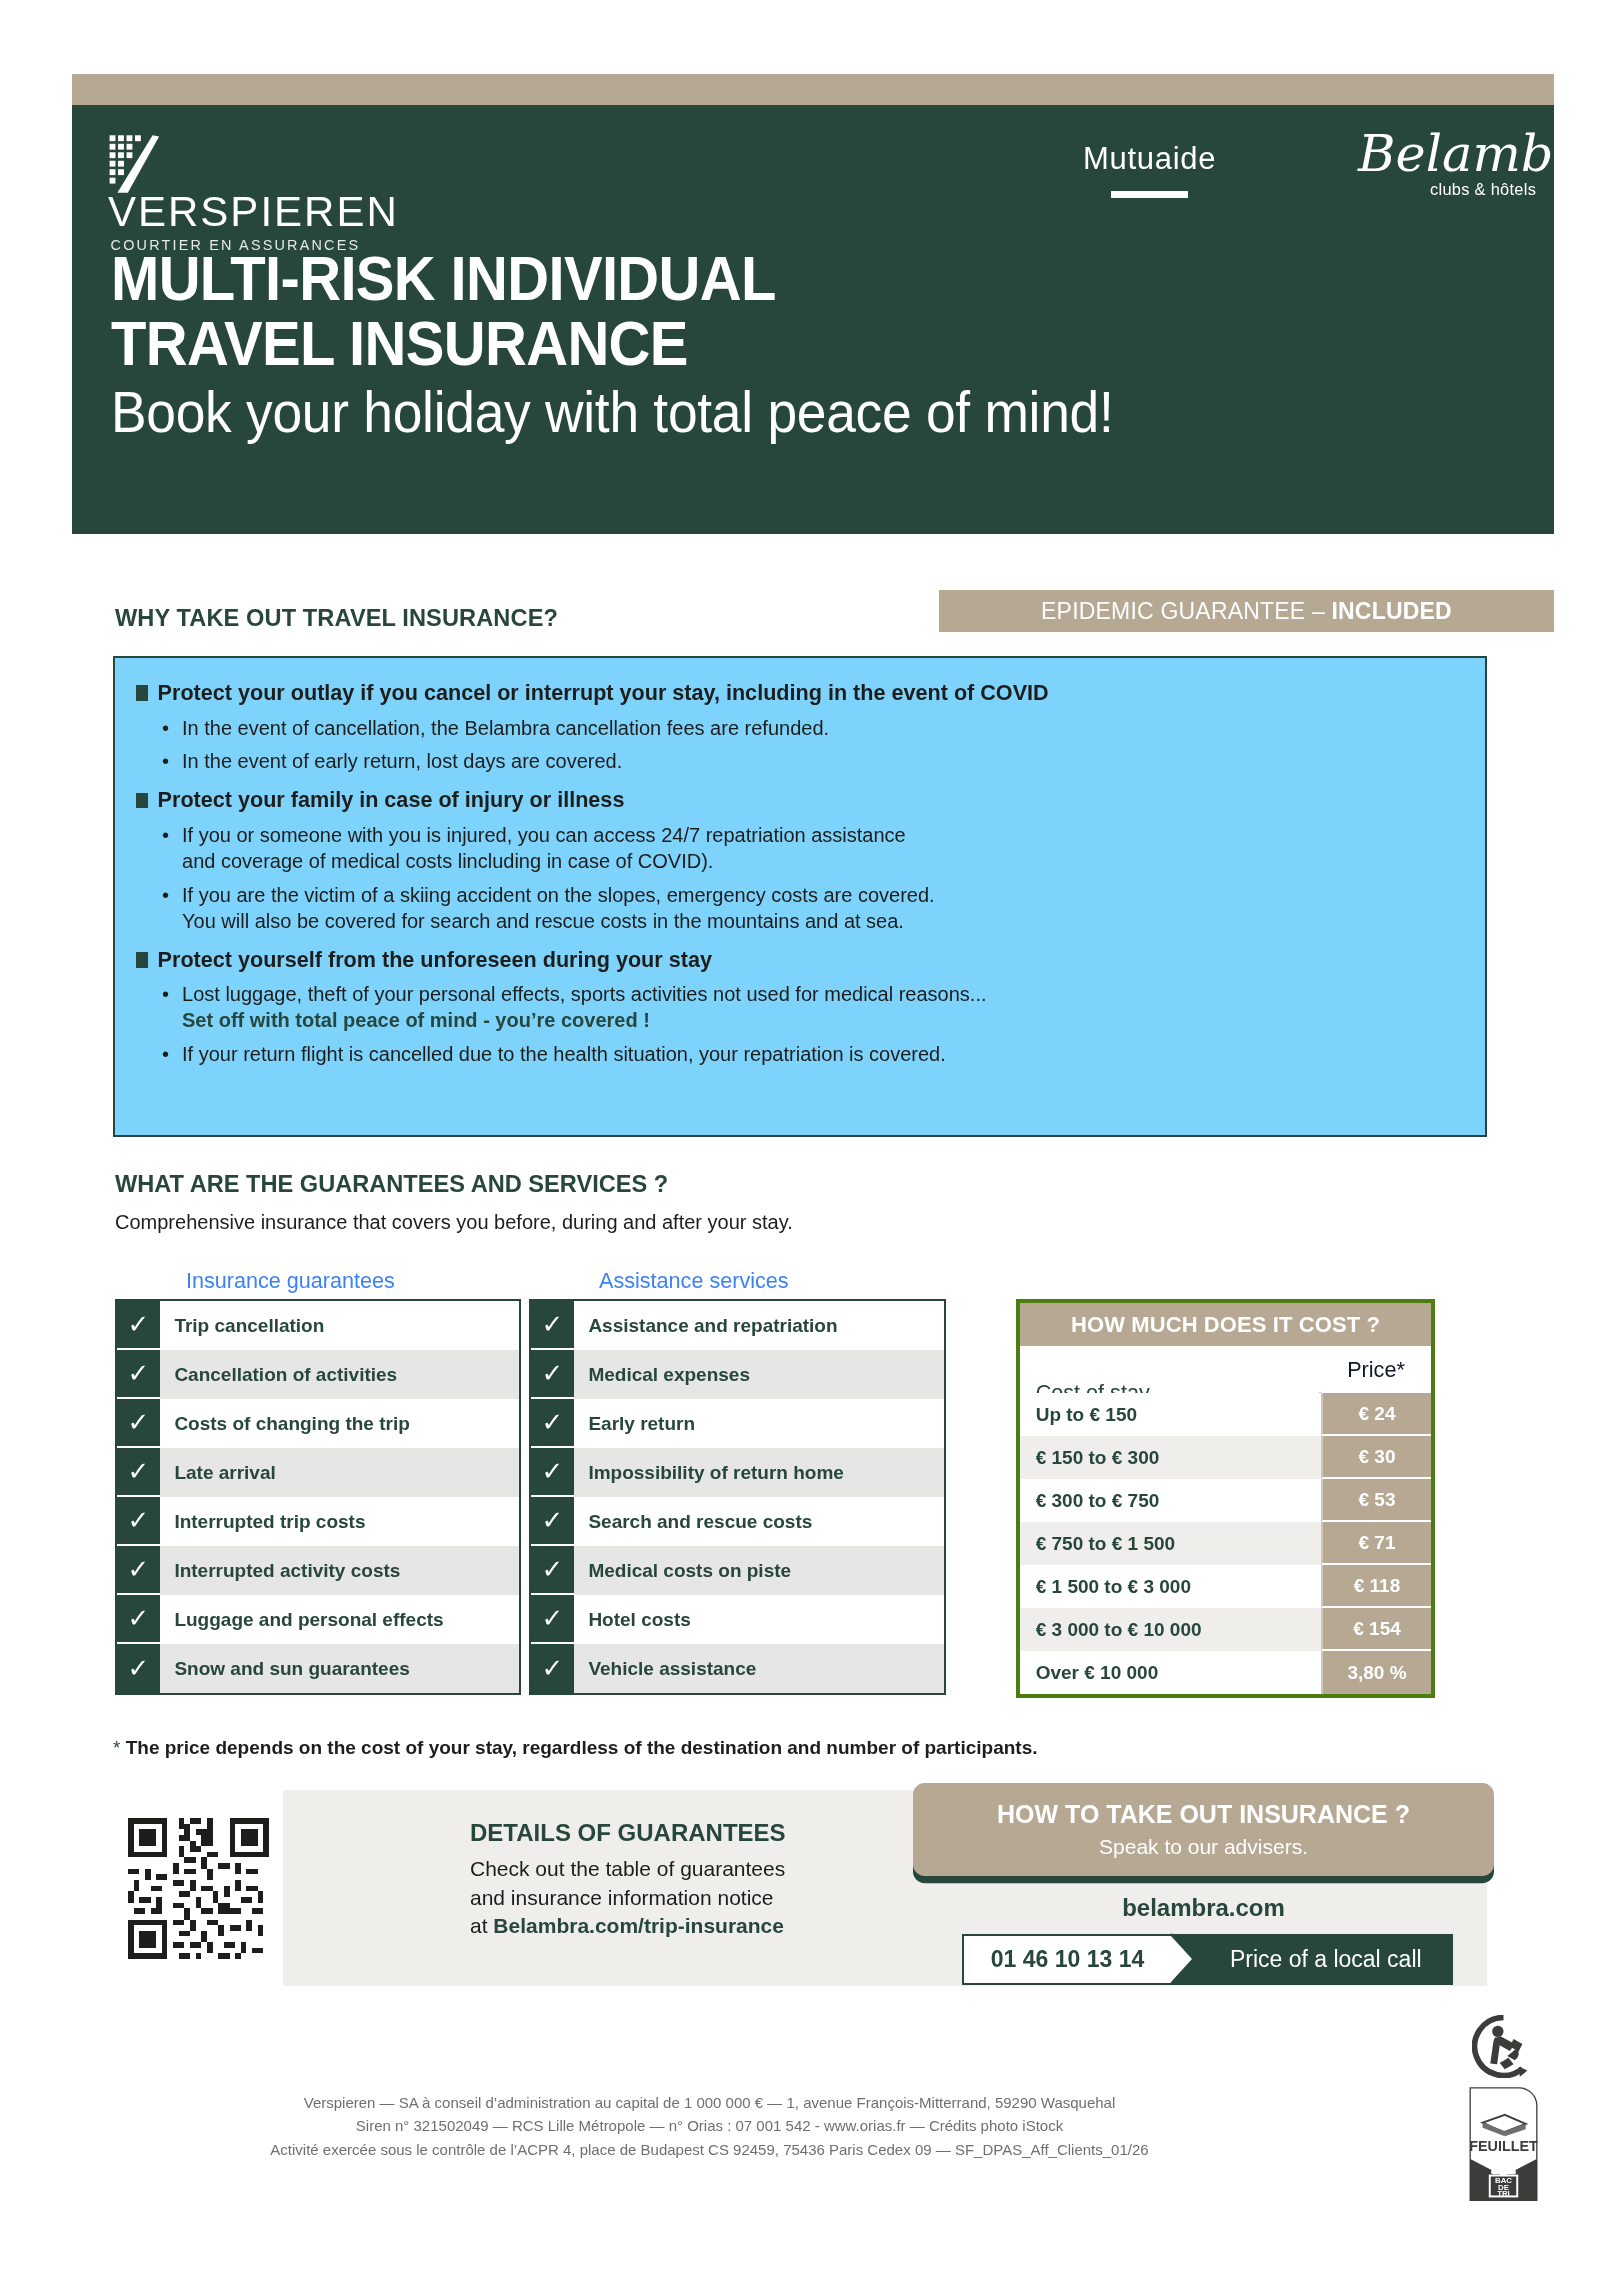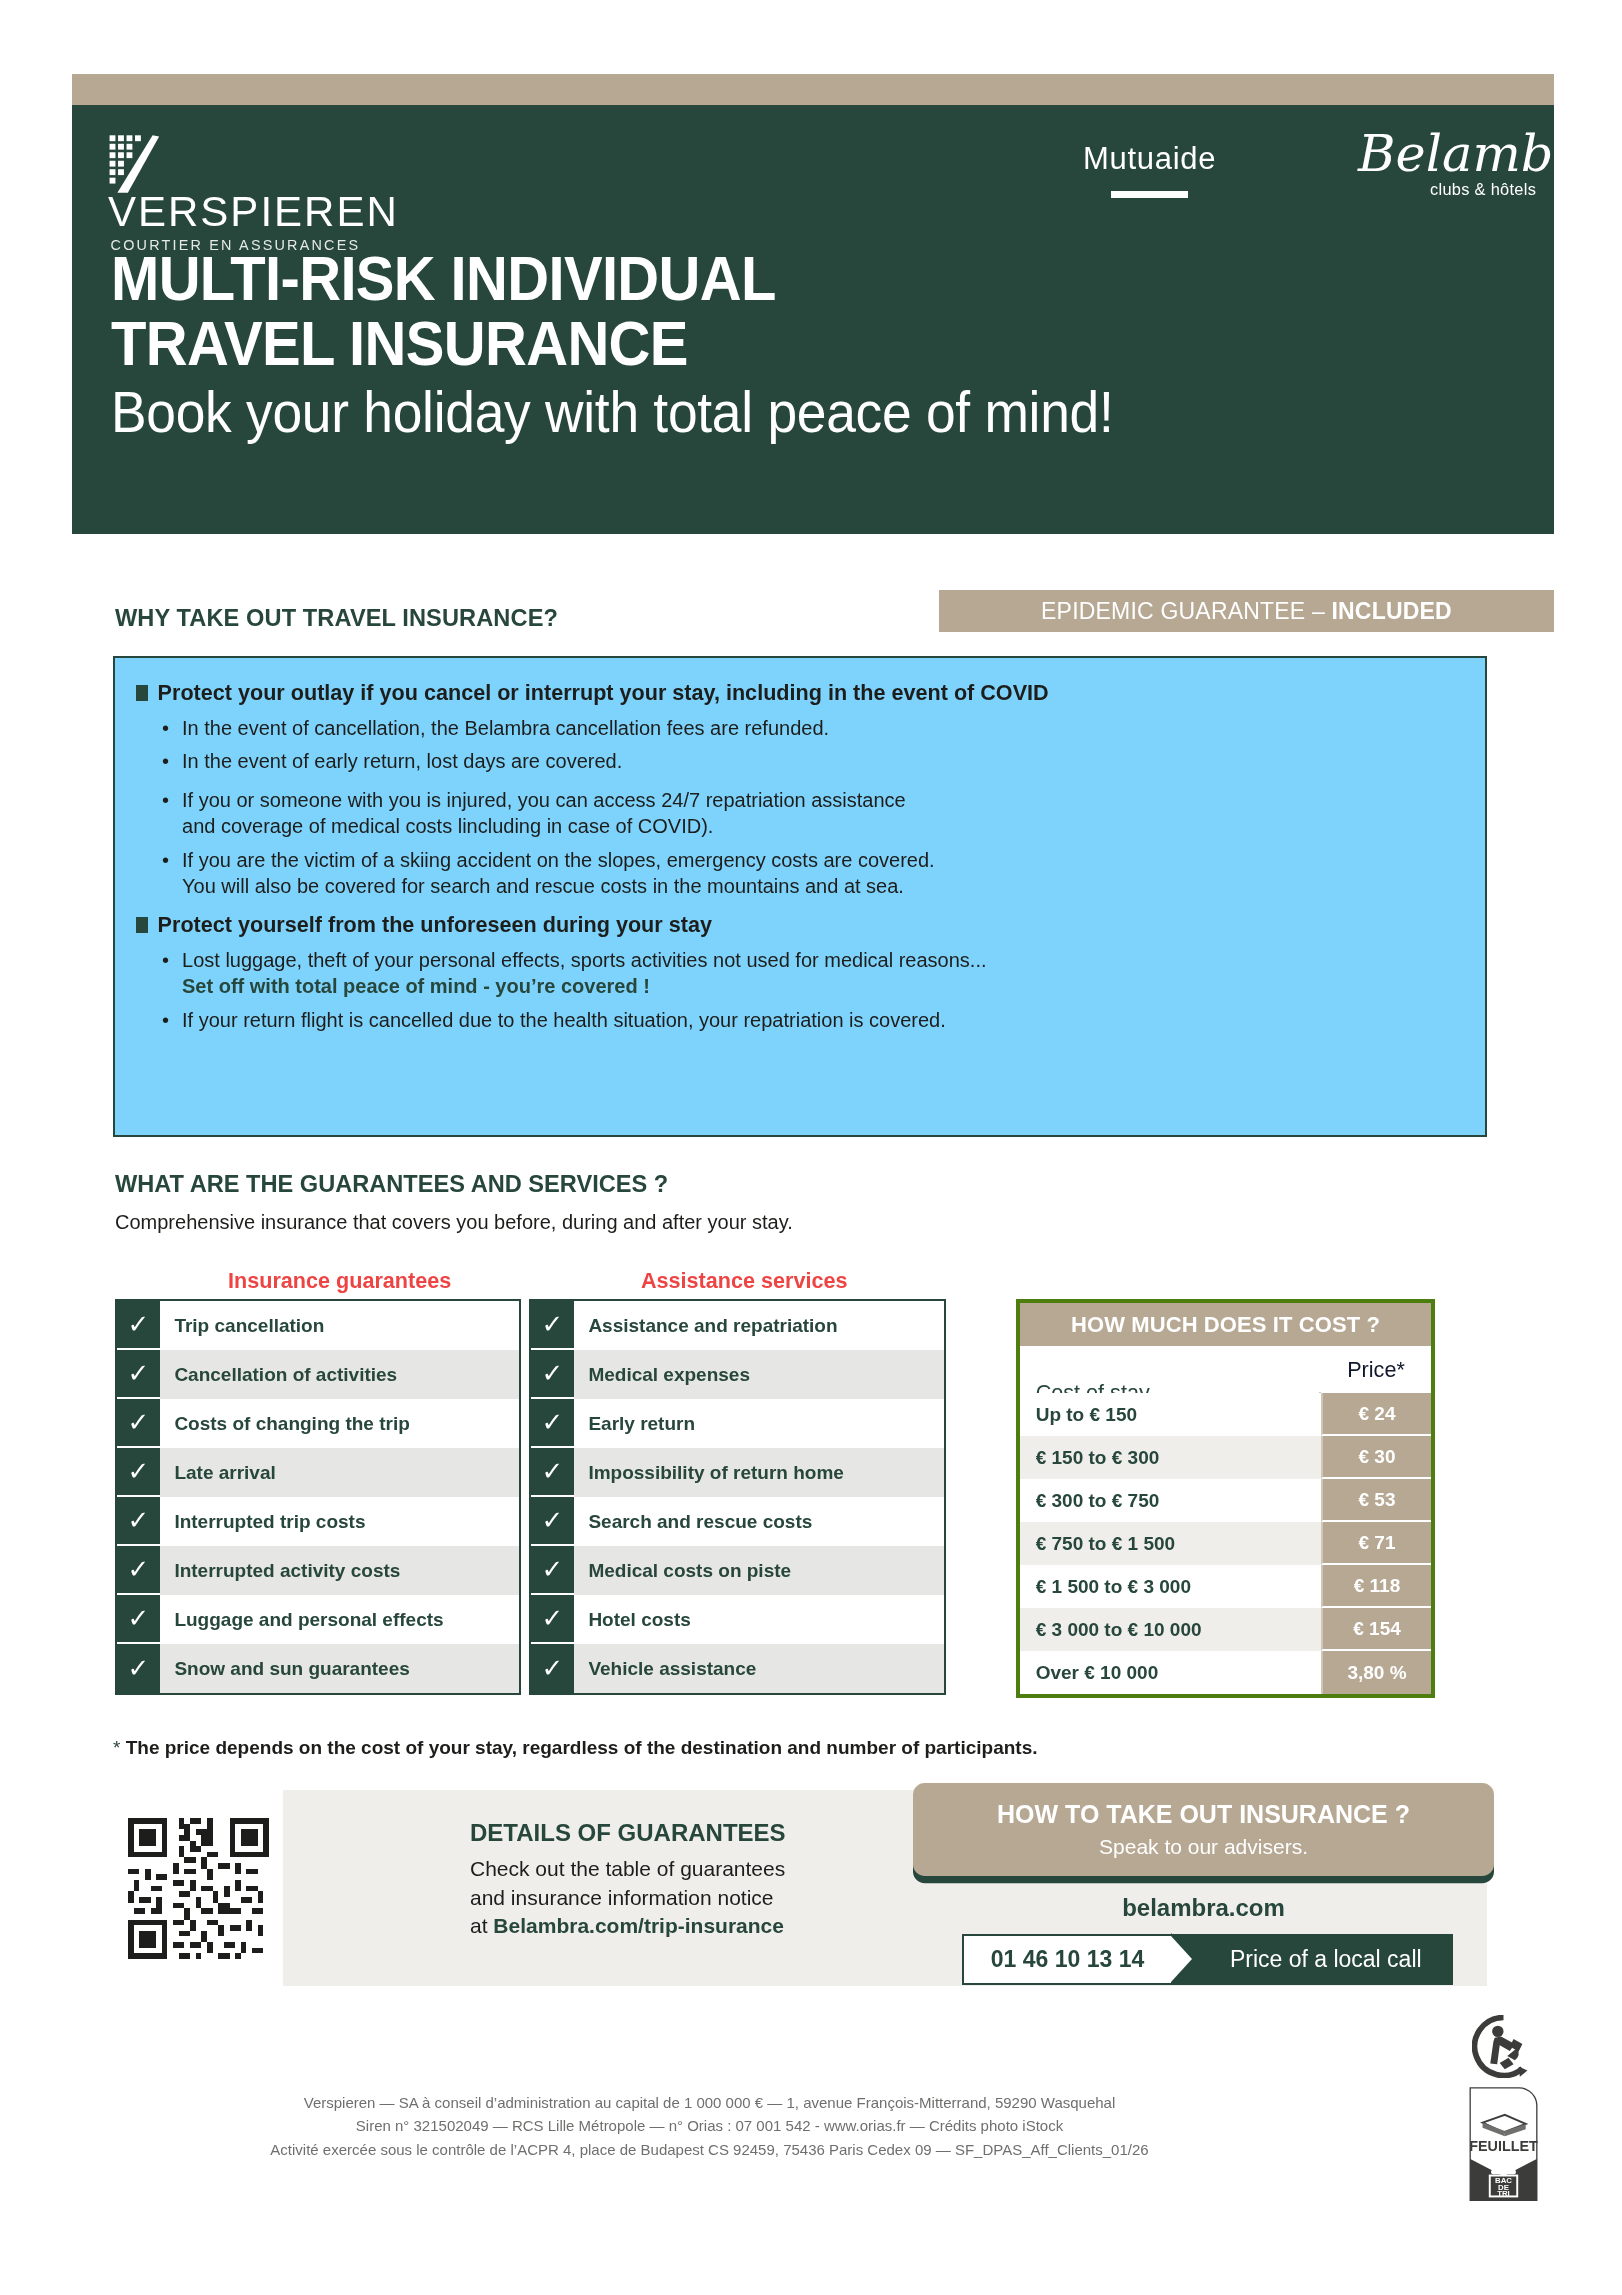--- a/index.html
+++ b/index.html
@@ -108,21 +108,21 @@
   
   .sec2-title {
     position: absolute; left: 115px; top: 1171px;
     font-size: 23.6px; font-weight: 700; color: #27463c;
   }
   .sec2-sub {
     position: absolute; left: 115px; top: 1211px;
     font-size: 20px; color: #1d1d1b;
   }
   .collab {
-    position: absolute; font-size: 21.6px; color: #ef4444; font-weight: 700; margin-left: 42px;
+    position: absolute; font-size: 21.6px; color: #3b82f6; font-weight: 400;
   }
   .collab.a { left: 186px; top: 1268px; }
   .collab.b { left: 599px; top: 1268px; }
 
   .guar { position: absolute; top: 1299px; }
   .guar.a { left: 115px; width: 406px; }
   .guar.b { left: 529px; width: 417px; }
   .guar .outer { border: 2px solid #27463c; }
   .grow { display: flex; align-items: stretch; height: 49px; }
   .gcheck {
@@ -327,20 +327,24 @@
         <span class="dot">•</span>
         <span>In the event of cancellation, the Belambra cancellation fees are refunded.</span>
       </div>
       <div class="bul">
         <span class="dot">•</span>
         <span>In the event of early return, lost days are covered.</span>
       </div>
     </div>
 
     <div class="grp">
+      <div class="grp-head">
+        <span class="sq"></span>
+        <span>Protect your family in case of injury or illness</span>
+      </div>
       <div class="bul">
         <span class="dot">•</span>
         <span>
           <span>If you or someone with you is injured, you can access 24/7 repatriation assistance</span><br>
           <span>and coverage of medical costs lincluding in case of COVID).</span>
         </span>
       </div>
       <div class="bul">
         <span class="dot">•</span>
         <span>

